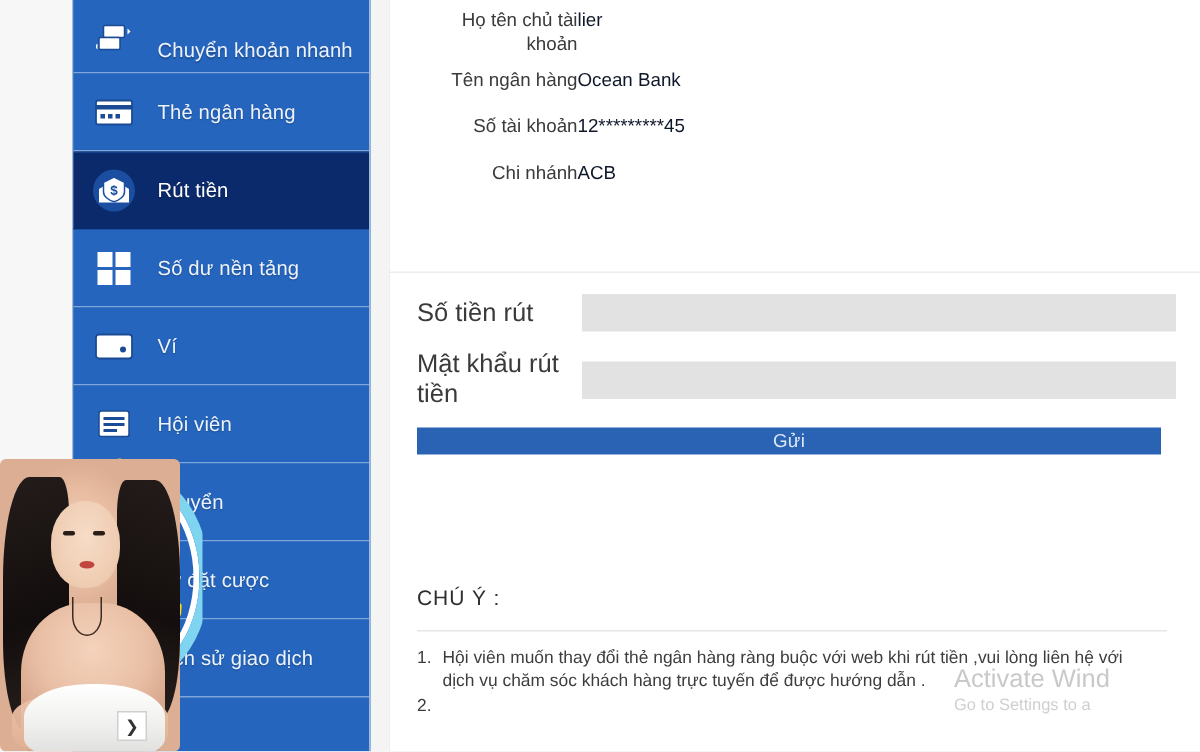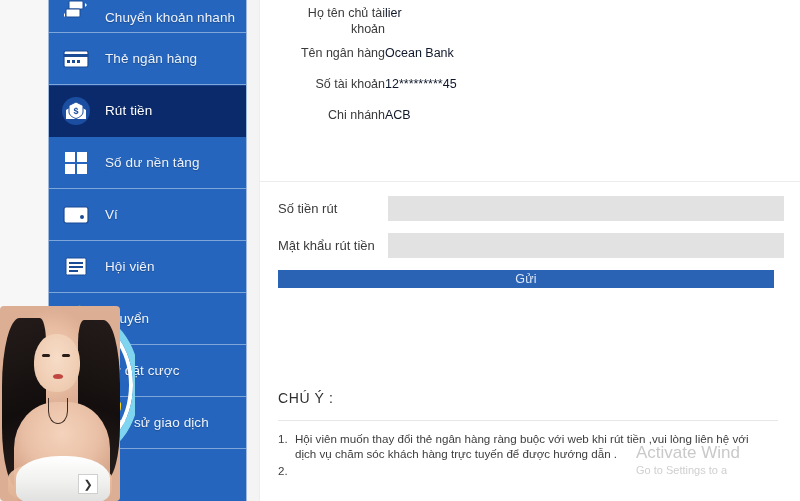--- a/index.html
+++ b/index.html
@@ -57,21 +57,21 @@
   .side-item .ico svg { display: block; }
   .side-item .lbl {
     font-size: 13.5px;
     color: #eef3fb;
     letter-spacing: .1px;
     white-space: nowrap;
     text-shadow: 0 1px 1px rgba(0,0,0,.25);
   }
   .side-item.active .lbl { color: #ffffff; }
   
-  .side-item.first { height: 33px; align-items: flex-end; padding-bottom: 7px; }
+  .side-item.first { height: 49px; align-items: flex-end; padding-bottom: 7px; }
 
   
   .content {
     position: absolute;
     left: 259px; top: 0;
     width: 541px; height: 501px;
     background: #ffffff;
     border-left: 1px solid #ededed;
   }
   .info-block { padding: 4px 0 0 0; }
@@ -110,21 +110,21 @@
   .form-area { position: absolute; left: 0; top: 196px; width: 541px; }
   .form-row {
     display: flex;
     align-items: center;
     padding-left: 18px;
     margin-bottom: 12px;
   }
   .form-row .flabel {
     width: 110px;
     flex: 0 0 110px;
-    font-size: 13px;
+    font-size: 17px;
     color: #3a3a3a;
   }
   .finput {
     width: 396px;
     height: 25px;
     background: #e2e2e2;
     border: none;
     outline: none;
     font-size: 12.5px;
     color: #333;

